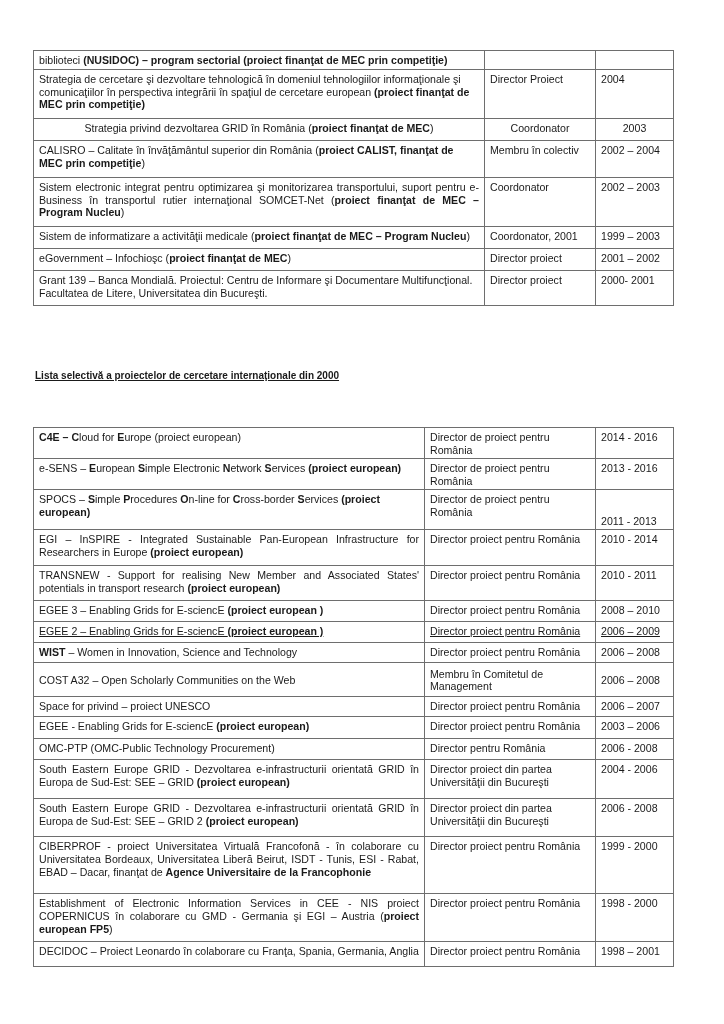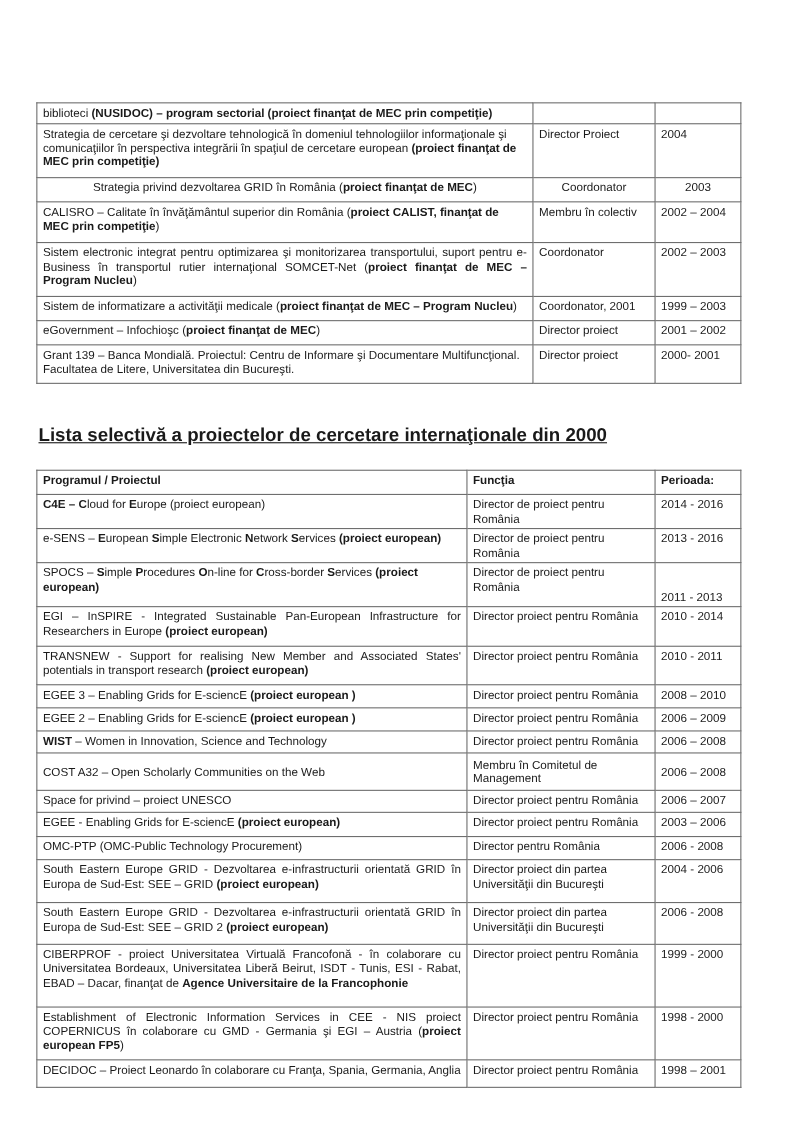--- a/index.html
+++ b/index.html
@@ -12,26 +12,26 @@
     font-size: 10.6px; line-height: 12.6px;
   }
   .tbl td {
     border: 1px solid #6e6e6e; vertical-align: top;
     padding: 3px 5px 2px 5px; box-sizing: border-box; overflow: hidden;
   }
   .tbl td.just { text-align: justify; }
   .tbl td.bottom { vertical-align: bottom; }
   .tbl td.middle { vertical-align: middle; }
   .tbl b { font-weight: bold; }
-  #t1 { left: 33px; top: 50px; width: 640px; margin-top: 43px; }
+  #t1 { left: 33px; top: 50px; width: 640px; }
   #t2 { left: 33px; top: 427px; width: 640px; }
   .hdr td { font-weight: bold; }
   .heading {
-    position: absolute; left: 35px; top: 386px;
-    font-size: 17px; font-weight: bold; text-decoration: underline;
+    position: absolute; left: 35px; top: 370px;
+    font-size: 10px; font-weight: bold; text-decoration: underline;
     font-family: "Liberation Sans", sans-serif;
   }
 </style>
 </head>
 <body>
 
 <table id="t1" class="tbl">
   <colgroup>
       <col style="width:451px">
       <col style="width:111px">
@@ -83,25 +83,20 @@
 
 <div class="heading">Lista selectivă a proiectelor de cercetare internaţionale din 2000</div>
 
 <table id="t2" class="tbl">
   <colgroup>
       <col style="width:391px">
       <col style="width:171px">
       <col style="width:78px">
     </colgroup>
   <tbody id="t2-body">
-    <tr class="hdr" style="height:22px">
-      <td>Programul / Proiectul</td>
-      <td>Funcţia</td>
-      <td>Perioada:</td>
-    </tr>
   <tr style="height: 22px;">
         <td><b>C4E –</b><span> </span><b>C</b><span>loud for </span><b>E</b><span>urope (proiect european)</span></td>
         <td>Director de proiect pentru România</td>
         <td>2014 - 2016</td>
       </tr>
       <tr style="height: 22px;">
         <td><span>e-SENS – </span><b>E</b><span>uropean </span><b>S</b><span>imple Electronic </span><b>N</b><span>etwork </span><b>S</b><span>ervices </span><b>(proiect european)</b></td>
         <td>Director de proiect pentru România</td>
         <td>2013 - 2016</td>
       </tr>
@@ -118,21 +113,21 @@
       <tr style="height: 35px;">
         <td class="just"><span>TRANSNEW - Support for realising New Member and Associated States' potentials in transport research </span><b>(proiect european)</b></td>
         <td>Director proiect pentru România</td>
         <td>2010 - 2011</td>
       </tr>
       <tr style="height: 21px;">
         <td><span>EGEE 3 – Enabling Grids for E-sciencE </span><b>(proiect european )</b></td>
         <td>Director proiect pentru România</td>
         <td>2008 – 2010</td>
       </tr>
-      <tr style="height: 21px;">
+      <tr style="height: 21px; text-decoration: underline;">
         <td><span>EGEE 2 – Enabling Grids for E-sciencE </span><b>(proiect european )</b></td>
         <td>Director proiect pentru România</td>
         <td>2006 – 2009</td>
       </tr>
       <tr style="height: 20px; margin-top: 10px;">
         <td><b>WIST</b><span> – Women in  Innovation, Science and Technology</span></td>
         <td>Director proiect pentru România</td>
         <td>2006 – 2008</td>
       </tr>
       <tr style="height: 34px;">

